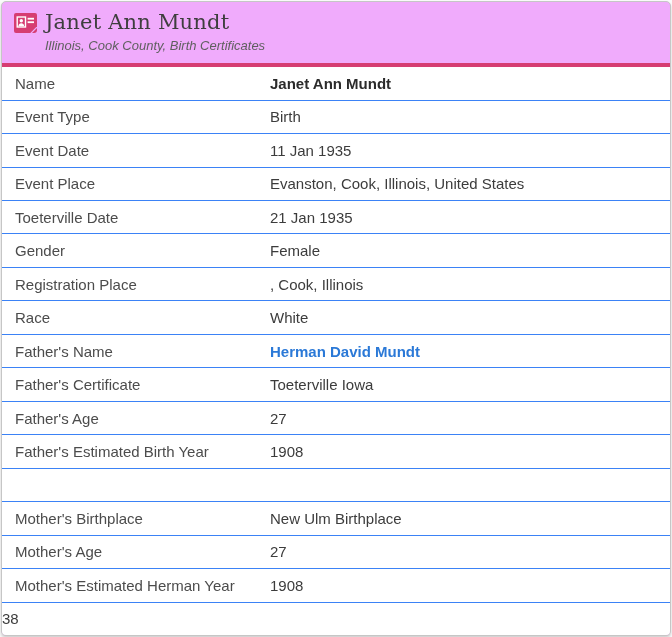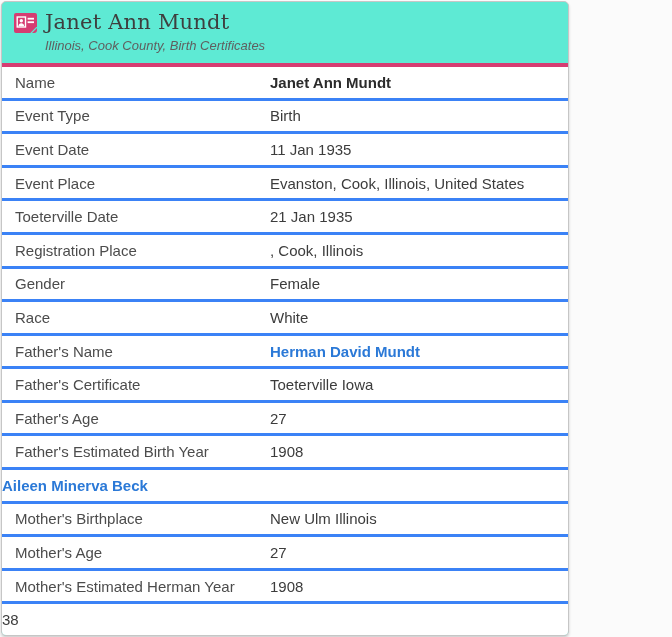--- a/index.html
+++ b/index.html
@@ -4,23 +4,23 @@
 <style>
   * { box-sizing: border-box; }
   html, body { margin: 0; padding: 0; }
   body {
     width: 672px; height: 637px;
     background: #fbfbfb;
     font-family: "Liberation Sans", sans-serif;
     color: #3c3c3c;
   }
   .card {
-    width: 568px; height: 635px;
+    width: 670px; height: 635px;
     margin: 1px;
-    background: #5eead4;
+    background: #f0abfc;
     border: 1px solid #c6c6c6;
     border-radius: 5px;
     box-shadow: 0 2px 3px rgba(0,0,0,0.18);
     overflow: hidden;
     display: flex;
     flex-direction: column;
   }
   .header { padding: 9px 12px 10px 12px; flex: 0 0 auto; }
   .header-top { display: flex; align-items: center; }
   .record-icon { width: 23px; height: 20px; margin-right: 8px; color: var(--accent); flex: 0 0 auto; }
@@ -41,21 +41,21 @@
   }
   .accent-bar { height: 4px; background: var(--accent); flex: 0 0 auto; }
   .table { flex: 1 1 auto; display: flex; flex-direction: column; }
   .row {
     flex: 1;
     display: flex;
     align-items: center;
     font-size: 15px;
     background: #fff;
   }
-  .row + .row { border-top: 3px solid #3b82f6; }
+  .row + .row { border-top: 1px solid #3b82f6; }
   .row .label {
     flex: 0 0 268px;
     padding-left: 13px;
     color: #4c4c4c;
   }
   .row .value { color: #3c3c3c; }
   .row.bold .value { font-weight: bold; color: #2b2b2b; }
   .row .value.link { color: var(--link); cursor: pointer; font-weight: bold; }
 </style>
 </head>
@@ -97,26 +97,26 @@
   </div>
       <div class="row">
     <div class="label">Event Place</div>
     <div class="value">Evanston, Cook, Illinois, United States</div>
   </div>
       <div class="row">
     <div class="label">Toeterville Date</div>
     <div class="value">21 Jan 1935</div>
   </div>
       <div class="row">
+    <div class="label">Gender</div>
+    <div class="value">Female</div>
+  </div>
+      <div class="row">
     <div class="label">Registration Place</div>
     <div class="value">, Cook, Illinois</div>
-  </div>
-      <div class="row">
-    <div class="label">Gender</div>
-    <div class="value">Female</div>
   </div>
       <div class="row">
     <div class="label">Race</div>
     <div class="value">White</div>
   </div>
       <div class="row link">
     <div class="label">Father's Name</div>
     <div class="value link">Herman David Mundt</div>
   </div>
       <div class="row">
@@ -125,25 +125,24 @@
   </div>
       <div class="row">
     <div class="label">Father's Age</div>
     <div class="value">27</div>
   </div>
       <div class="row">
     <div class="label">Father's Estimated Birth Year</div>
     <div class="value">1908</div>
   </div>
       <div class="row link">
-    <div class="value link">Aileen Minerva Beck</div>
   </div>
       <div class="row">
     <div class="label">Mother's Birthplace</div>
-    <div class="value">New Ulm Illinois</div>
+    <div class="value">New Ulm Birthplace</div>
   </div>
       <div class="row">
     <div class="label">Mother's Age</div>
     <div class="value">27</div>
   </div>
       <div class="row">
     <div class="label">Mother's Estimated Herman Year</div>
     <div class="value">1908</div>
   </div>
       <div class="row">

